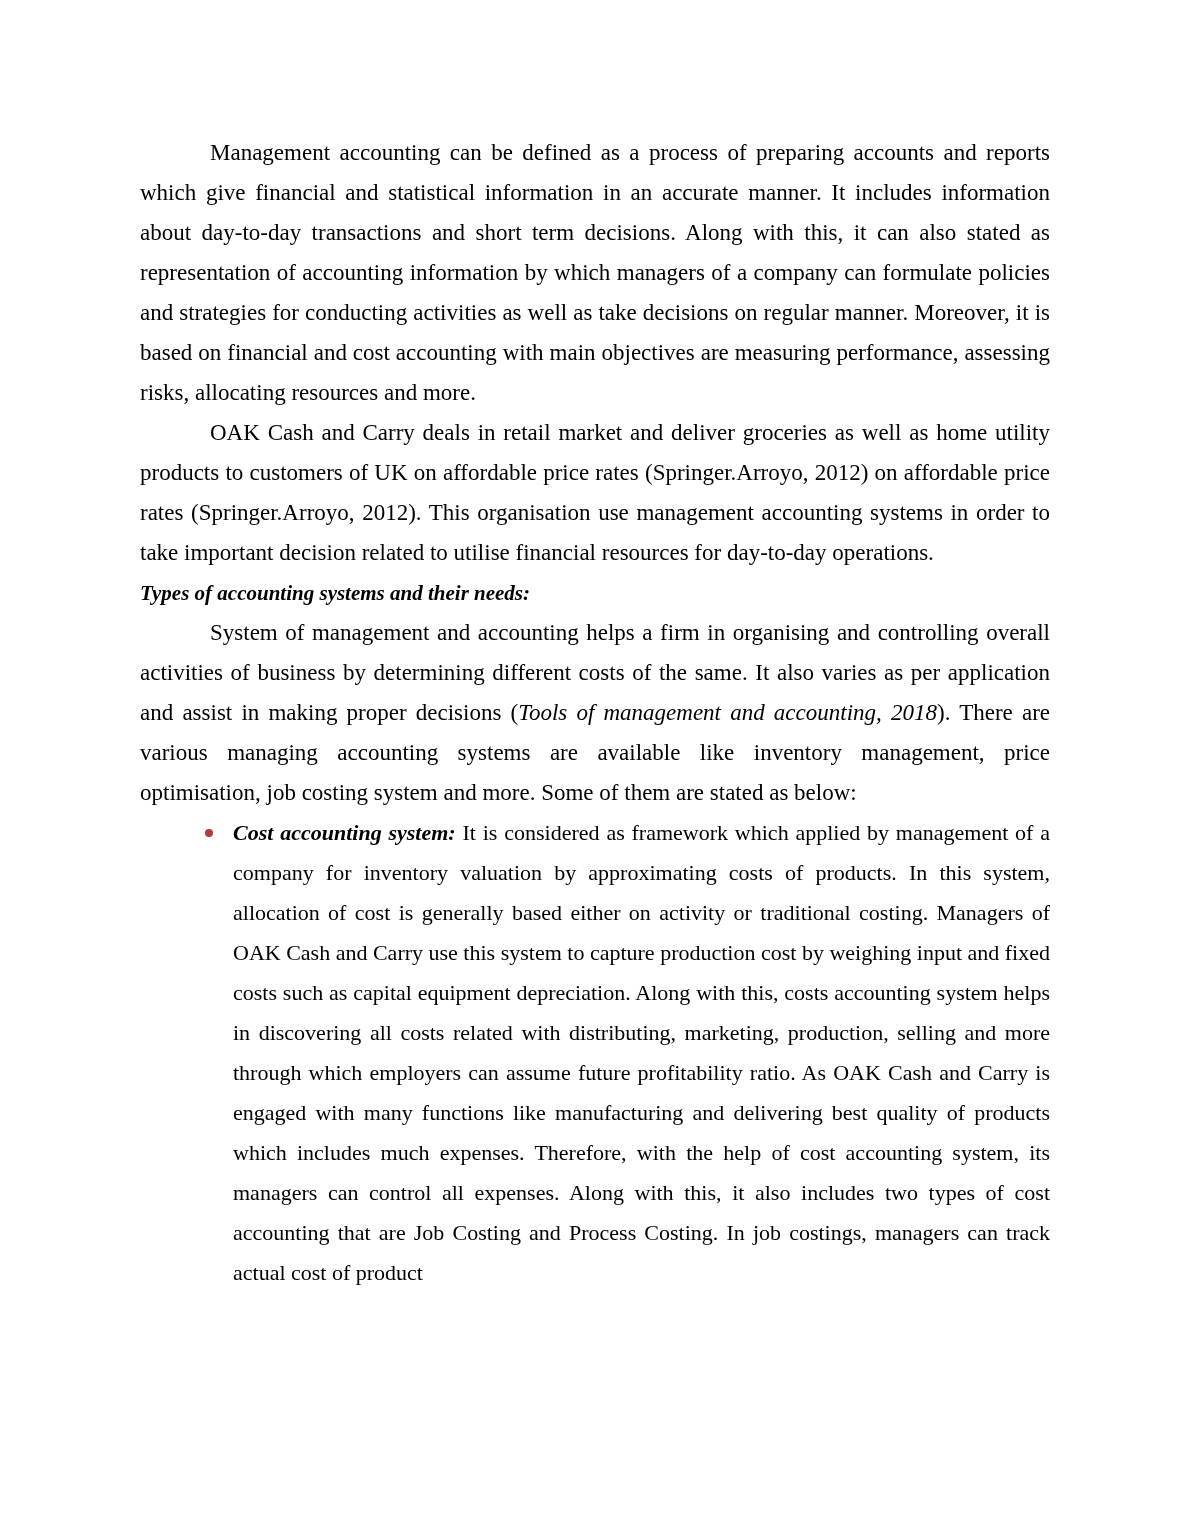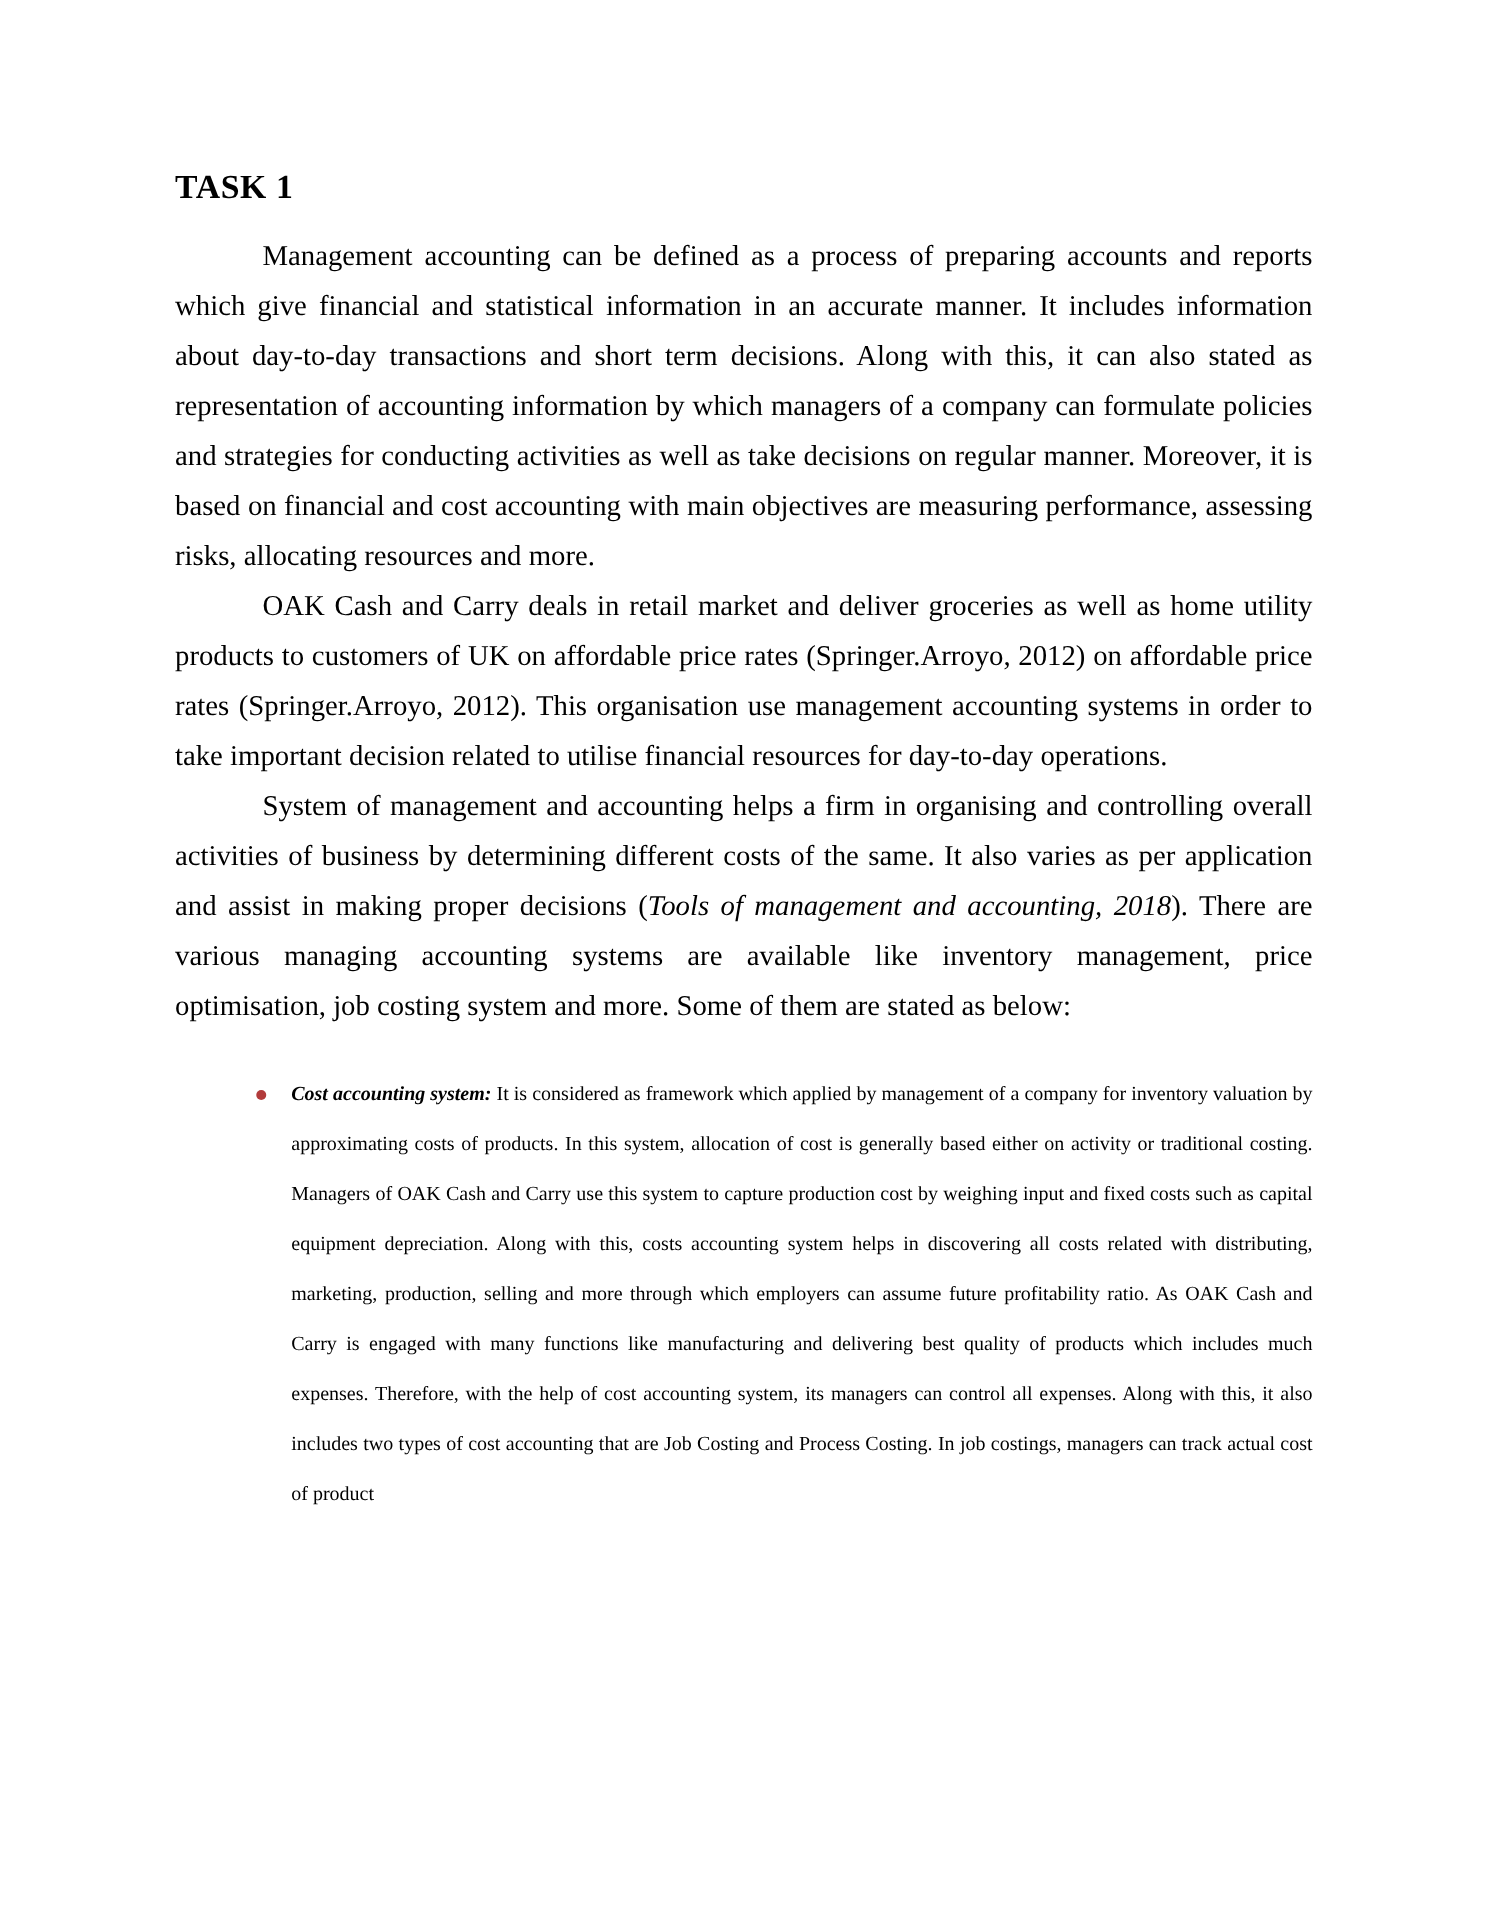--- a/index.html
+++ b/index.html
@@ -48,51 +48,50 @@
     margin: 0;
     font-weight: bold;
     font-style: italic;
   }
   .citation-italic {
     font-style: italic;
   }
   .bullet-item {
     position: relative;
     margin-left: 93px;
-    font-size: 16px;
+    font-size: 22px;
     line-height: 40px;
     text-align: justify;
-    margin-top: 31px;
   }
   .bullet-dot {
     position: absolute;
     left: -28px;
     top: 16px;
     width: 8px;
     height: 8px;
     border-radius: 50%;
     background: #b23b3b; 
   }
   .bullet-label {
     font-weight: bold;
     font-style: italic;
   }
 </style>
 </head>
 <body>
 
 <div class="page">
 
-  <h1 class="doc-title">TASK 1</h1>
 
 
   <p class="body-par indented">Management accounting can be defined as a process of preparing accounts and reports which give financial and statistical information in an accurate manner. It includes information about day-to-day transactions and short term decisions. Along with this, it can also stated as representation of accounting information by which managers of a company can formulate policies and strategies for conducting activities as well as take decisions on regular manner. Moreover, it is based on financial and cost accounting with main objectives are measuring performance, assessing risks, allocating resources and more.</p>
 
   <p class="body-par indented">OAK Cash and Carry deals in retail market and deliver groceries as well as home utility products to customers of UK on affordable price rates (Springer.Arroyo, 2012) on affordable price rates (Springer.Arroyo, 2012). This organisation use management accounting systems in order to take important decision related to utilise financial resources for day-to-day operations.</p>
 
+  <p class="subheading">Types of accounting systems and their needs:</p>
 
   <p class="body-par indented"><span>System of management and accounting helps a firm in organising and controlling overall activities of business by determining different costs of the same. It also varies as per application and assist in making proper decisions (</span><span class="citation-italic">Tools of management and accounting, 2018</span><span>). There are various managing accounting systems are available like inventory management, price optimisation, job costing system and more. Some of them are stated as below:</span></p>
 
   <div class="bullet-item">
     <span class="bullet-dot"></span><span class="bullet-label">Cost accounting system:</span><span> It is considered as framework which applied by management of a company for inventory valuation by approximating costs of products. In this system, allocation of cost is generally based either on activity or traditional costing. Managers of OAK Cash and Carry use this system to capture production cost by weighing input and fixed costs such as capital equipment depreciation. Along with this, costs accounting system helps in discovering all costs related with distributing, marketing, production, selling and more through which employers can assume future profitability ratio. As OAK Cash and Carry is engaged with many functions like manufacturing and delivering best quality of products which includes much expenses. Therefore, with the help of cost accounting system, its managers can control all expenses. Along with this, it also includes two types of cost accounting that are Job Costing and Process Costing. In job costings, managers can track actual cost of product</span>
   </div>
 
 </div>
 
 </body></html>

